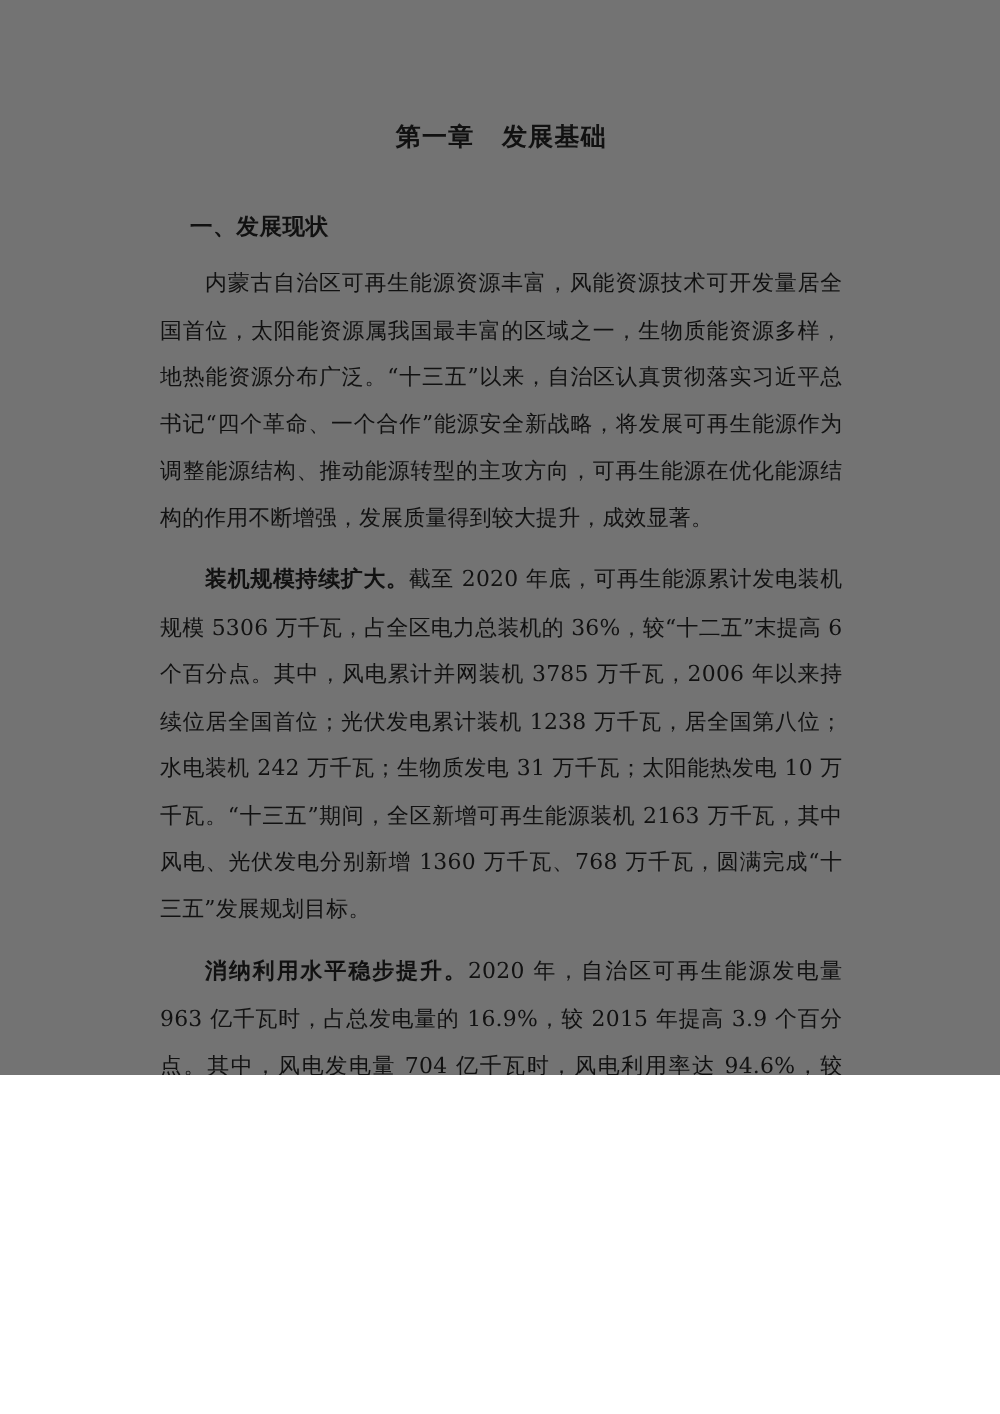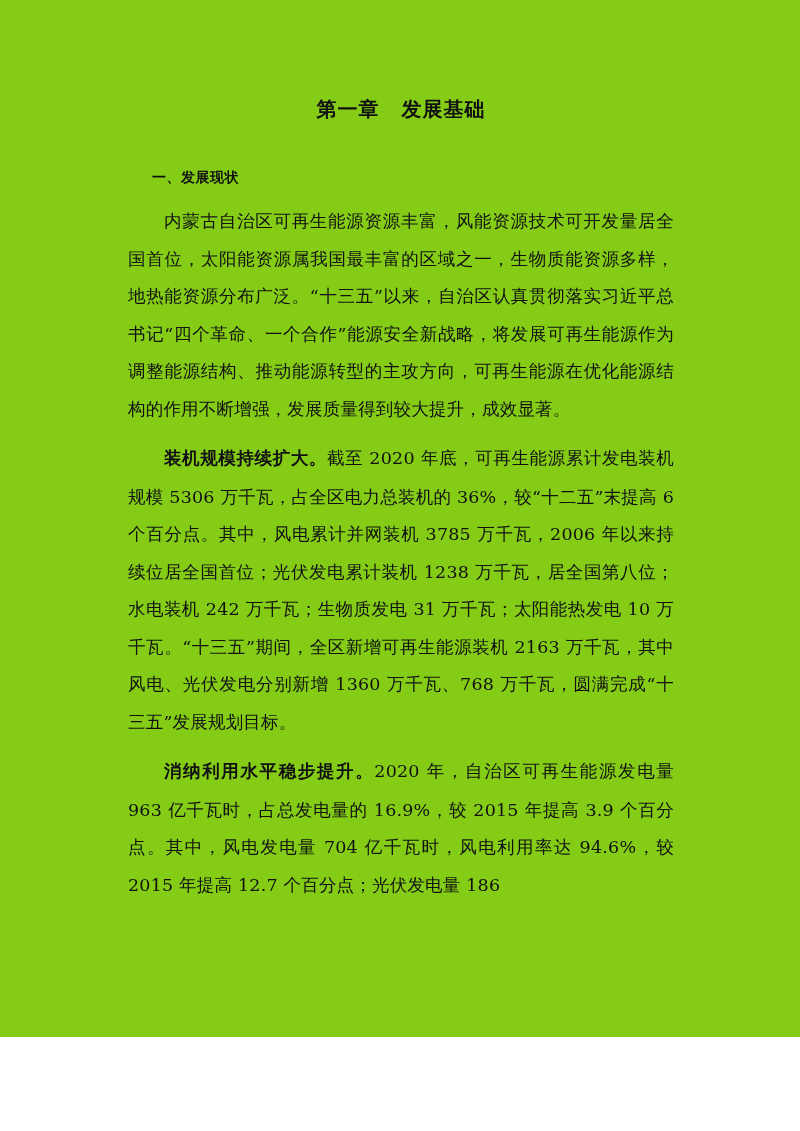--- a/index.html
+++ b/index.html
@@ -3,22 +3,22 @@
 <meta charset="utf-8">
 <style>
   html, body {
     margin: 0;
     padding: 0;
     background: #ffffff;
   }
   .page {
     position: relative;
     width: 800px;
-    height: 1037px;
-    background: #84cc16;
+    height: 860px;
+    background: #737373;
     box-sizing: border-box;
     overflow: hidden;
     font-family: "DejaVu Serif", "Liberation Serif", serif;
     color: #111111;
   }
   .content {
     position: absolute;
     left: 116px;
     top: 96px;
     width: 570px;
@@ -29,21 +29,21 @@
     font-weight: bold;
     letter-spacing: 1px;
     margin: 0 0 46px 0;
     font-family: "DejaVu Serif", "Liberation Serif", serif;
   }
   .chapter-title .gap {
     display: inline-block;
     width: 22px;
   }
   .section-heading {
-    font-size: 14px;
+    font-size: 18px;
     font-weight: bold;
     margin: 0 0 16px 0;
     padding-left: 36px;
     letter-spacing: 0.5px;
   }
   p.body {
     font-size: 17.5px;
     line-height: 37.5px;
     margin: 12px;
     text-align: justify;

